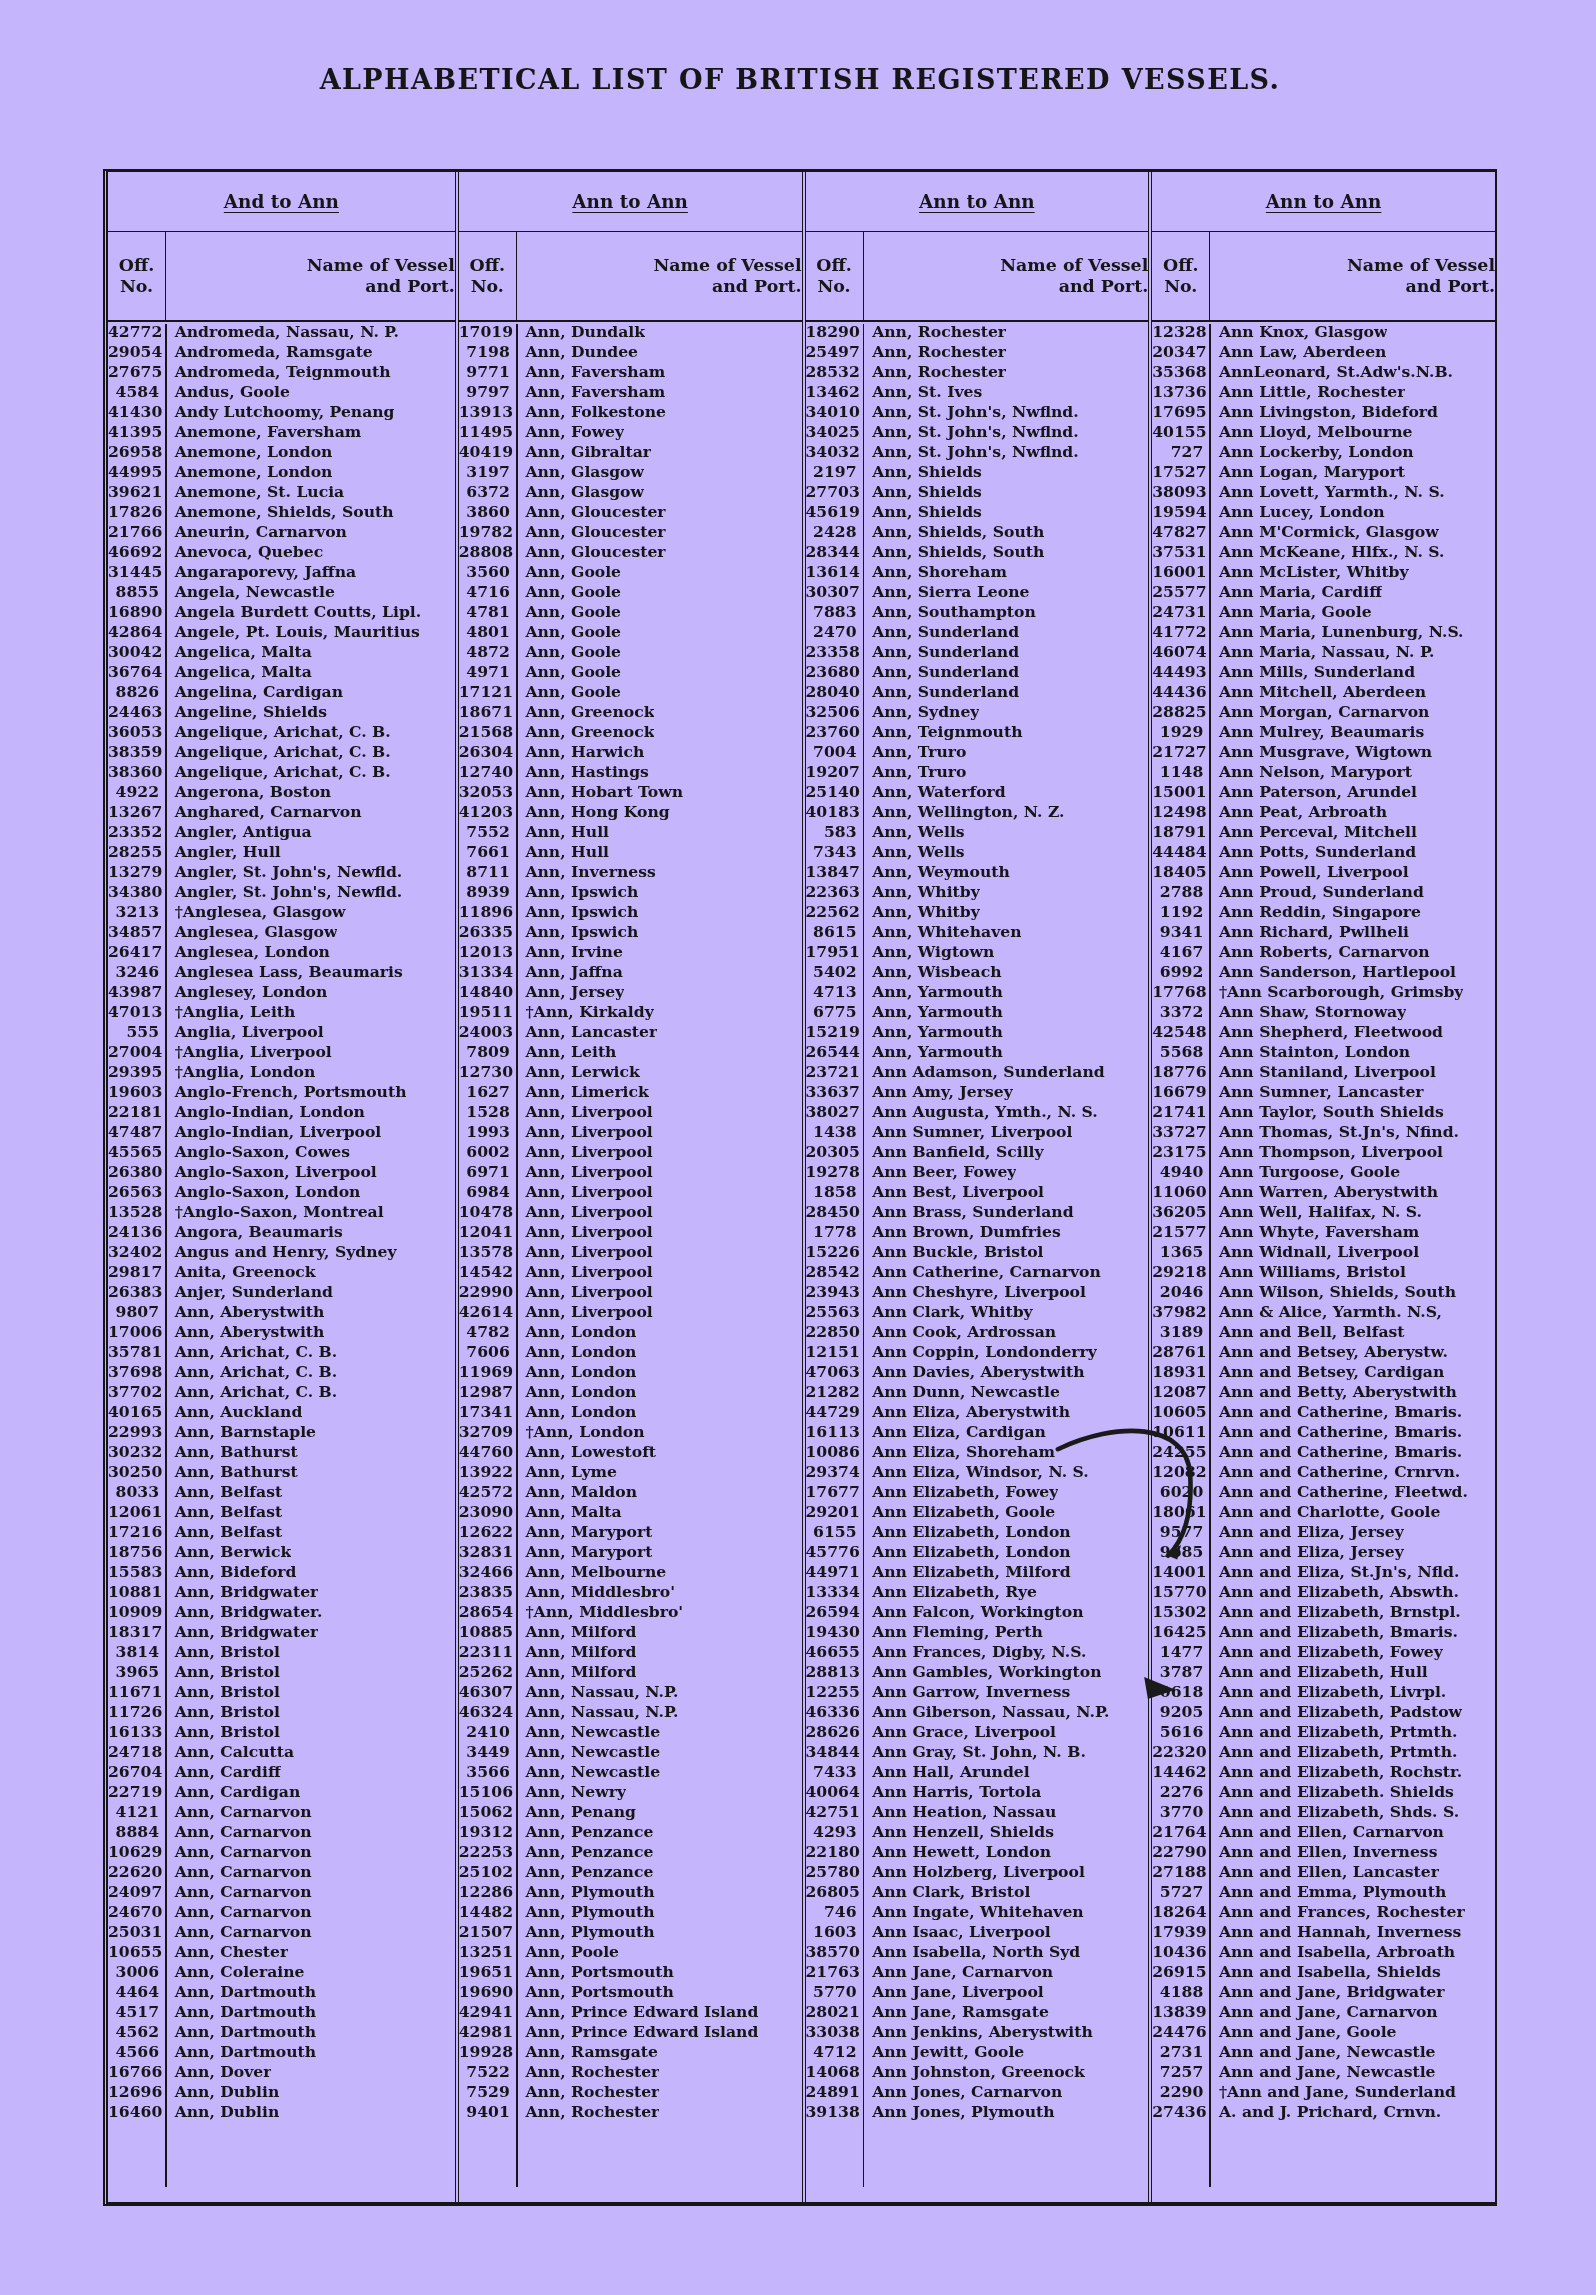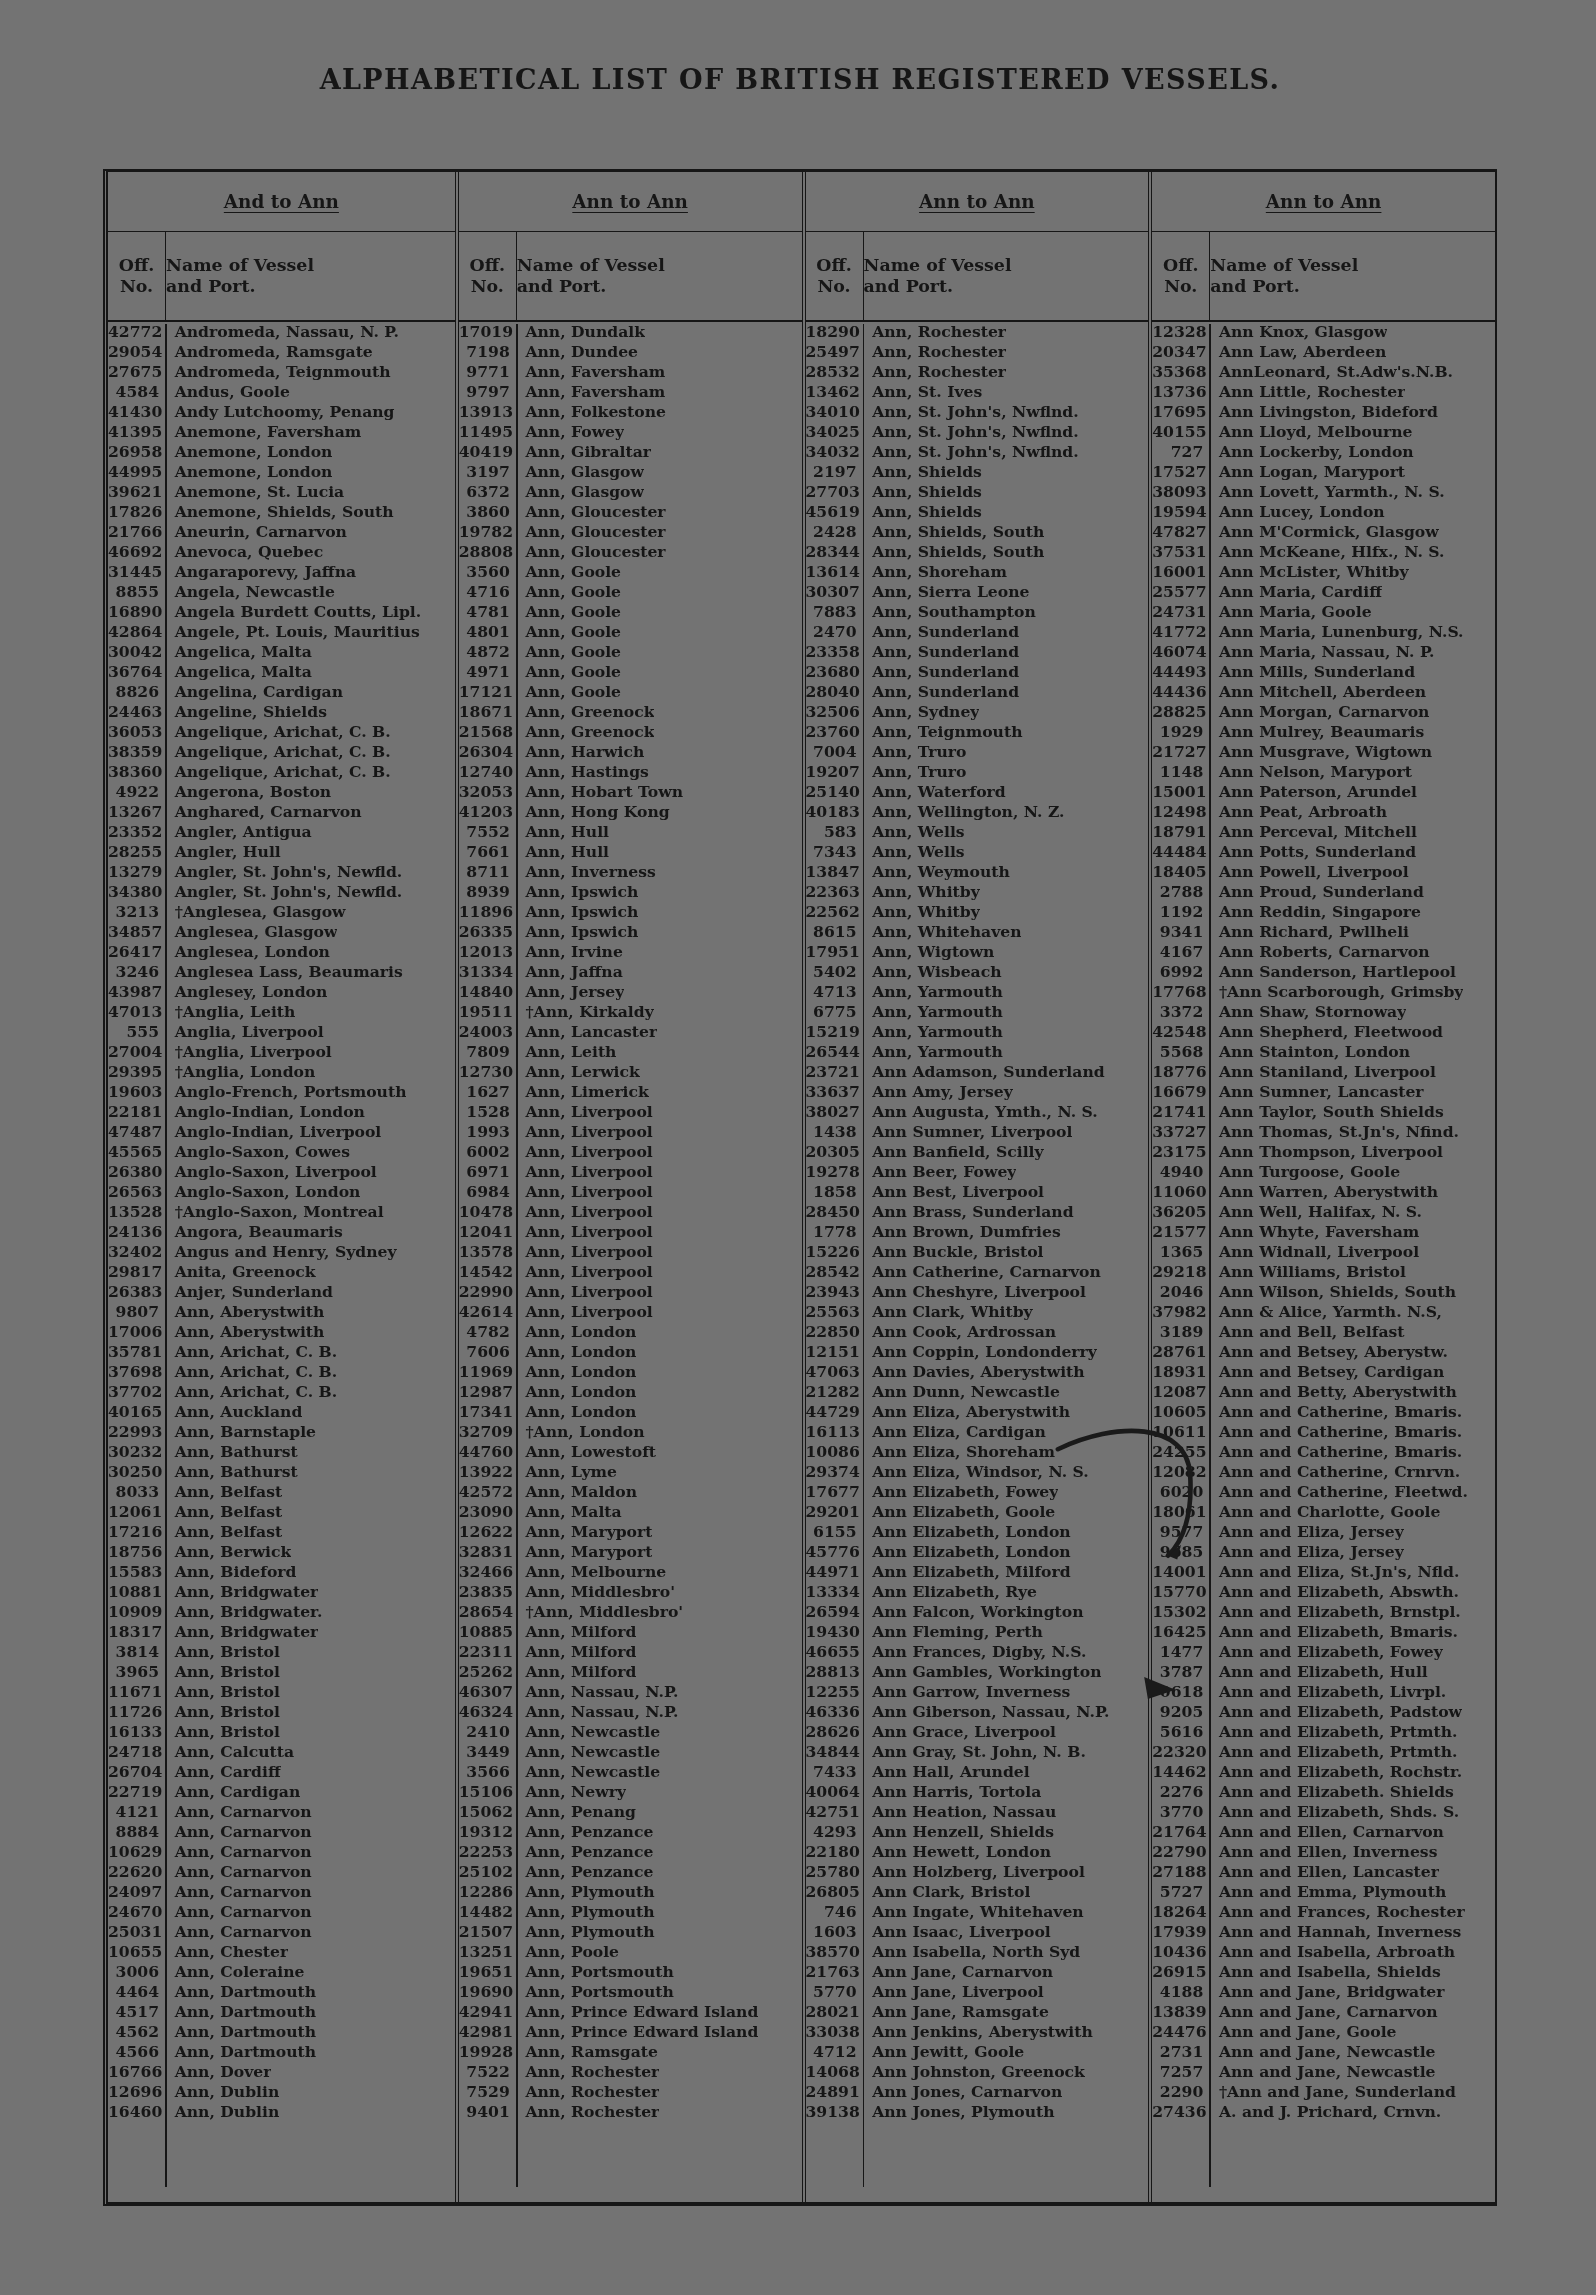--- a/index.html
+++ b/index.html
@@ -1,18 +1,18 @@
 <!DOCTYPE html>
 <html style="font-size:14.7px"><head>
 <meta charset="utf-8">
 <style>
   html,body{margin:0;padding:0;background:#888;}
   .page{
     position:relative;width:1596px;height:2296px;
-    background:#737373;overflow:hidden;
+    background:#c4b5fd;overflow:hidden;
     font-family:"DejaVu Serif","Liberation Serif",serif;
     color:#161616;
   }
   .title{
     position:absolute;top:46px;left:103px;width:1394px;
     text-align:center;font-size:27px;font-weight:700;letter-spacing:1.4px;
     white-space:nowrap;
   }
   .register-table{
     position:absolute;left:103px;top:169px;width:1394px;height:2037px;
@@ -31,21 +31,21 @@
     font-size:18.4px;font-weight:700;
     text-decoration:underline;text-underline-offset:3.7px;
   }
   .subhead{height:88px;border-bottom:2.8px solid #161616;display:flex;}
   .offno{
     width:57px;border-right:1.8px solid #161616;
     display:flex;flex-direction:column;justify-content:center;align-items:center;
     font-size:17.4px;font-weight:700;line-height:21px;
   }
   .vessel-h{
-    flex:1;display:flex;flex-direction:column;justify-content:center;align-items:flex-start;
+    flex:1;display:flex;flex-direction:column;justify-content:center;align-items:flex-end;
     font-size:17.4px;font-weight:700;line-height:21px;min-width:0;
   }
   .rows{}
   .row{display:flex;height:20px;line-height:20px;font-size:15.6px;font-weight:700;white-space:nowrap;}
   .num{width:51px;padding-right:3.7px;text-align:right;flex:none;}
   .name{padding-left:12px;overflow:hidden;}
   .num-rule{
     position:absolute;left:57px;top:152px;bottom:14.7px;width:1.8px;
     background:#161616;
   }

